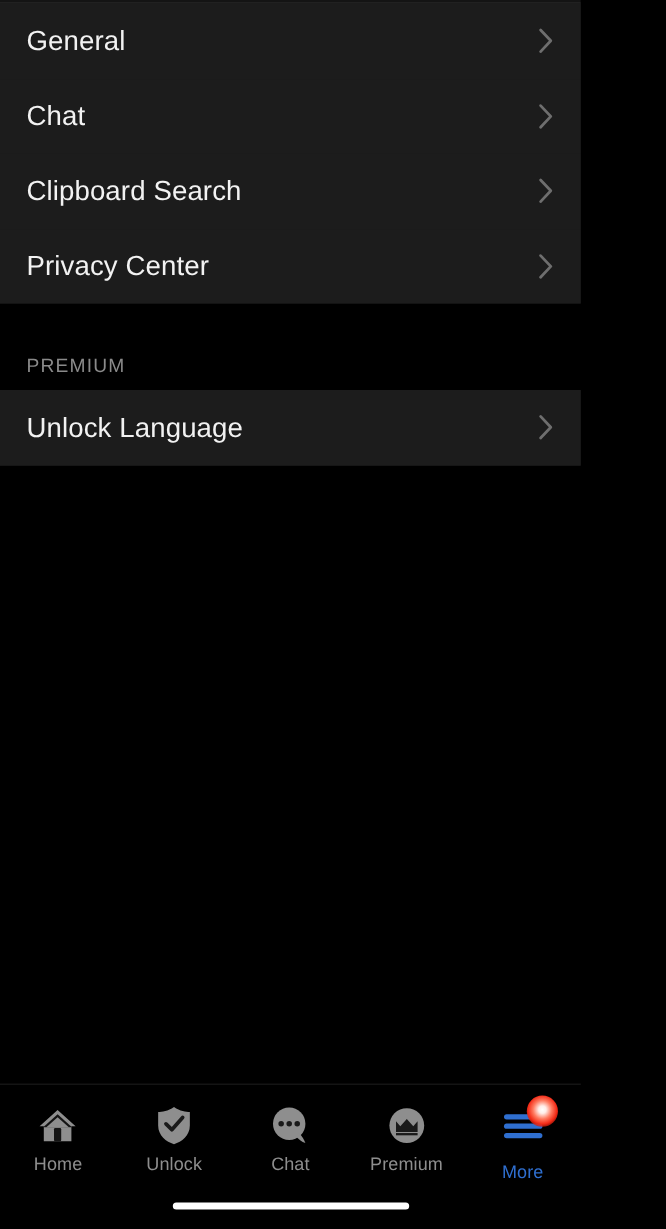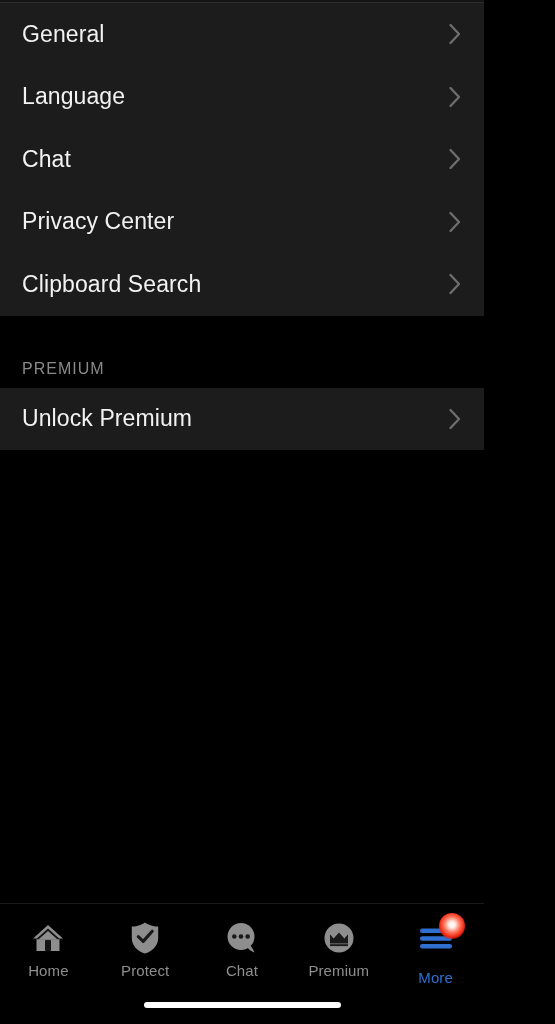--- a/index.html
+++ b/index.html
@@ -164,68 +164,60 @@
 
       <div class="row">
         <span class="row-label">General</span>
         <span class="chev">
           <svg viewBox="0 0 14 22" width="14" height="22">
               <path d="M2.5 2 L11 11 L2.5 20" fill="none" stroke="#6e6e6e" stroke-width="2.3" stroke-linecap="round" stroke-linejoin="round"></path>
             </svg>
         </span>
       </div>
 
-      <div class="row">
-        <span class="row-label">Language</span>
-        <span class="chev">
-          <svg viewBox="0 0 14 22" width="14" height="22">
-              <path d="M2.5 2 L11 11 L2.5 20" fill="none" stroke="#6e6e6e" stroke-width="2.3" stroke-linecap="round" stroke-linejoin="round"></path>
-            </svg>
-        </span>
-      </div>
 
       <div class="row">
         <span class="row-label">Chat</span>
         <span class="chev">
           <svg viewBox="0 0 14 22" width="14" height="22">
               <path d="M2.5 2 L11 11 L2.5 20" fill="none" stroke="#6e6e6e" stroke-width="2.3" stroke-linecap="round" stroke-linejoin="round"></path>
             </svg>
         </span>
       </div>
 
 
       <div class="row">
+        <span class="row-label">Clipboard Search</span>
+        <span class="chev">
+          <svg viewBox="0 0 14 22" width="14" height="22">
+              <path d="M2.5 2 L11 11 L2.5 20" fill="none" stroke="#6e6e6e" stroke-width="2.3" stroke-linecap="round" stroke-linejoin="round"></path>
+            </svg>
+        </span>
+      </div>
+
+      <div class="row">
         <span class="row-label">Privacy Center</span>
-        <span class="chev">
-          <svg viewBox="0 0 14 22" width="14" height="22">
-              <path d="M2.5 2 L11 11 L2.5 20" fill="none" stroke="#6e6e6e" stroke-width="2.3" stroke-linecap="round" stroke-linejoin="round"></path>
-            </svg>
-        </span>
-      </div>
-
-      <div class="row">
-        <span class="row-label">Clipboard Search</span>
         <span class="chev">
           <svg viewBox="0 0 14 22" width="14" height="22">
               <path d="M2.5 2 L11 11 L2.5 20" fill="none" stroke="#6e6e6e" stroke-width="2.3" stroke-linecap="round" stroke-linejoin="round"></path>
             </svg>
         </span>
       </div>
 
     </div>
 
     <div class="section-gap"></div>
 
     <div class="section-header">
       <span class="section-header-text">PREMIUM</span>
     </div>
 
     <div class="list-group">
       <div class="row">
-        <span class="row-label">Unlock Premium</span>
+        <span class="row-label">Unlock Language</span>
         <span class="chev">
           <svg viewBox="0 0 14 22" width="14" height="22">
               <path d="M2.5 2 L11 11 L2.5 20" fill="none" stroke="#6e6e6e" stroke-width="2.3" stroke-linecap="round" stroke-linejoin="round"></path>
             </svg>
         </span>
       </div>
     </div>
 
     <div class="after-group"></div>
   </div>
@@ -245,21 +237,21 @@
         <span class="tab-label">Home</span>
       </div>
 
       <div class="tab">
         <span class="tab-icon">
           <svg viewBox="0 0 30 34" width="30" height="34">
             <path d="M15 1.5 C10 5 5 5.6 1.8 5.6 L1.8 17 C1.8 25.5 8.5 30.5 15 32.6 C21.5 30.5 28.2 25.5 28.2 17 L28.2 5.6 C25 5.6 20 5 15 1.5 Z" fill="#8e8e8e"></path>
             <path d="M8.3 15.6 L13.2 20.4 L22.2 10.2" fill="none" stroke="#1a1a1a" stroke-width="3.1" stroke-linecap="round" stroke-linejoin="round"></path>
           </svg>
         </span>
-        <span class="tab-label">Protect</span>
+        <span class="tab-label">Unlock</span>
       </div>
 
       <div class="tab">
         <span class="tab-icon">
           <svg viewBox="0 0 34 34" width="34" height="34">
             <circle cx="16" cy="15.5" r="13.5" fill="#8e8e8e"></circle>
             <path d="M24 23 C26.5 25.5 28.5 29 29.5 31.5 C26.5 30.5 23.5 28 21.5 26 Z" fill="#8e8e8e"></path>
             <circle cx="9.3" cy="15.5" r="2.3" fill="#1a1a1a"></circle>
             <circle cx="16" cy="15.5" r="2.3" fill="#1a1a1a"></circle>
             <circle cx="22.7" cy="15.5" r="2.3" fill="#1a1a1a"></circle>

